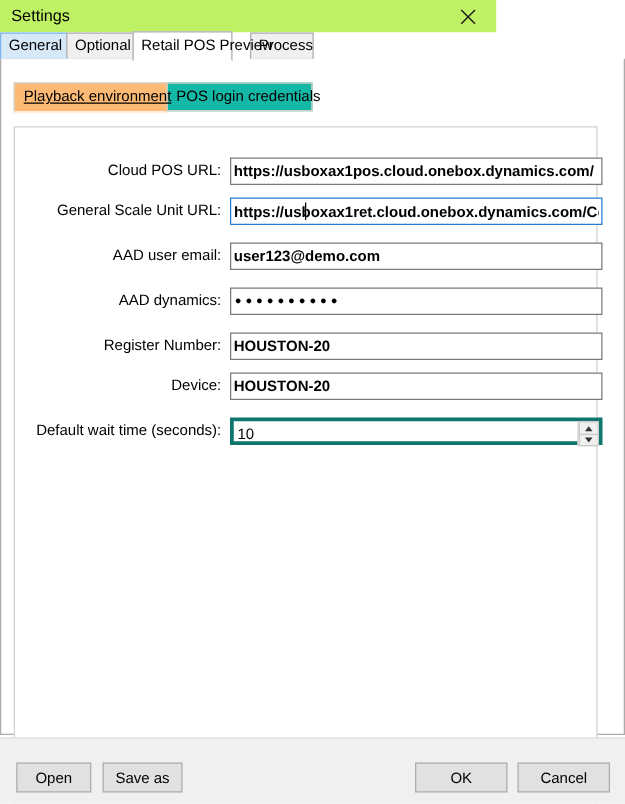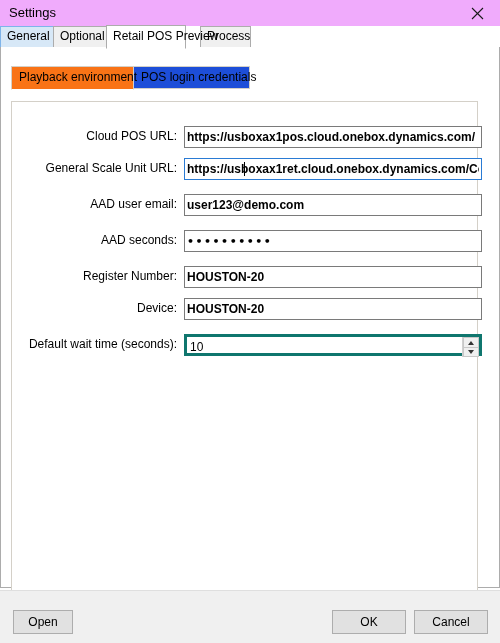--- a/index.html
+++ b/index.html
@@ -16,22 +16,22 @@
     color: #000000;
     overflow: hidden;
     position: relative;
     -webkit-font-smoothing: antialiased;
   }
 
   
   #titlebar {
     position: absolute;
     left: 0; top: 0;
-    width: 500px; height: 26px;
-    background: #f0abfc;
+    width: 397px; height: 26px;
+    background: #bef264;
   }
   #window-title {
     position: absolute;
     left: 9px; top: 4px;
     font-size: 13px;
     line-height: 17px;
     color: #000000;
     white-space: nowrap;
   }
   #close-button {
@@ -95,33 +95,34 @@
     position: absolute;
     left: 11px; top: 66px;
     width: 478px; height: 23px;
   }
   .itab {
     position: absolute;
     top: 0;
     height: 23px;
     box-sizing: border-box;
     border: 1px solid #d4d0c8;
-    background: #1d4ed8;
+    background: #14b8a6;
     font-size: 12px;
     line-height: 21px;
     color: #000000;
     padding: 0 7px;
     white-space: nowrap;
     cursor: default;
   }
   .itab.active {
-    background: #f97316;
+    background: #fdba74;
     border-bottom-color: #ffffff;
     height: 24px;
     z-index: 5;
+    text-decoration: underline;
   }
 
   
   #inner-tabpage {
     position: absolute;
     left: 11px; top: 88px;
     width: 467px;
     height: 557px;
     box-sizing: border-box;
     border: 1px solid #d4d0c8;
@@ -311,21 +312,21 @@
     <input class="field-input focused" type="text" spellcheck="false" value="https://usboxax1ret.cloud.onebox.dynamics.com/Commerce" style="">
     <div id="caret"></div>
   </div>
 
   <div class="form-row" style="top:92px;width:467px;">
     <div class="field-label">AAD user email:</div>
     <input class="field-input" type="text" spellcheck="false" value="user123@demo.com" style="">
   </div>
 
   <div class="form-row" style="top:128px;width:467px;">
-    <div class="field-label">AAD seconds:</div>
+    <div class="field-label">AAD dynamics:</div>
     <input class="field-input password" type="text" spellcheck="false" value="••••••••••" style="">
   </div>
 
   <div class="form-row" style="top:164px;width:467px;">
     <div class="field-label">Register Number:</div>
     <input class="field-input" type="text" spellcheck="false" value="HOUSTON-20" style="">
   </div>
 
   <div class="form-row" style="top:196px;width:467px;">
     <div class="field-label">Device:</div>
@@ -344,15 +345,16 @@
           <span class="arrow-down"></span>
         </div>
       </div>
     </div>
   </div>
 
 </div>
 
 <div id="bottombar">
   <button class="dlg-button" style="left:13px;width:60px;">Open</button>
+  <button class="dlg-button" style="left:82px;width:64px;">Save as</button>
   <button class="dlg-button" style="left:332px;width:74px;">OK</button>
   <button class="dlg-button" style="left:414px;width:74px;">Cancel</button>
 </div>
 
 </body></html>

